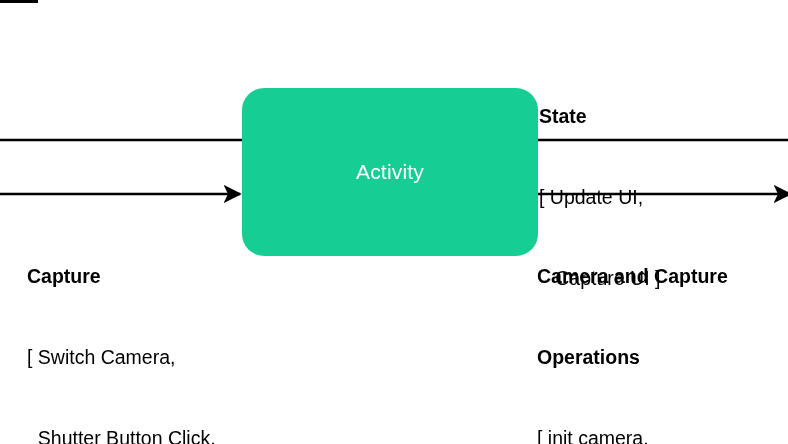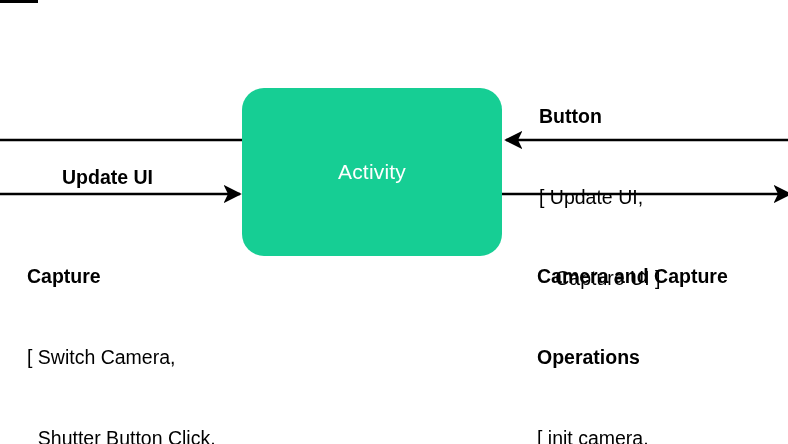--- a/index.html
+++ b/index.html
@@ -26,21 +26,21 @@
     width: 38px;
     height: 3px;
     background: #000000;
   }
 
   
   .node {
     position: absolute;
     left: 242px;
     top: 88px;
-    width: 260px;
+    width: 296px;
     height: 168px;
     border-radius: 22px;
     display: flex;
     align-items: center;
     justify-content: center;
   }
   .node-label {
     color: #ffffff;
     font-size: 21px;
     font-weight: 400;
@@ -113,35 +113,32 @@
 
     <g>
       <line x1="502" y1="194" x2="790" y2="194" stroke="#000000" stroke-width="2.6" marker-end="url(#arrowR)"></line>
     </g>
   </svg>
 
   <div class="node" style="background: rgb(22, 206, 148);">
     <span class="node-label" style="color: rgb(255, 255, 255);">Activity</span>
   </div>
 
-  <div class="tblock lbl-update">
-    <span class="hd">Update UI</span>
-  </div>
 
   <div class="tblock lbl-actions">
     <span class="hd">Capture</span>
     <span class="ln">[ Switch Camera,</span>
     <span class="ln">  Shutter Button Click,</span>
     
     
     
   </div>
 
   <div class="tblock lbl-state">
-    <span class="hd">Button</span>
+    <span class="hd">State</span>
     <span class="ln">[ Update UI,</span>
     <span class="ln">   Capture UI ]</span>
   </div>
 
   <div class="tblock lbl-ops">
     <span class="hd">Camera and Capture</span>
     <span class="hd">Operations</span>
     <span class="ln">[ init camera,</span>
     
     

